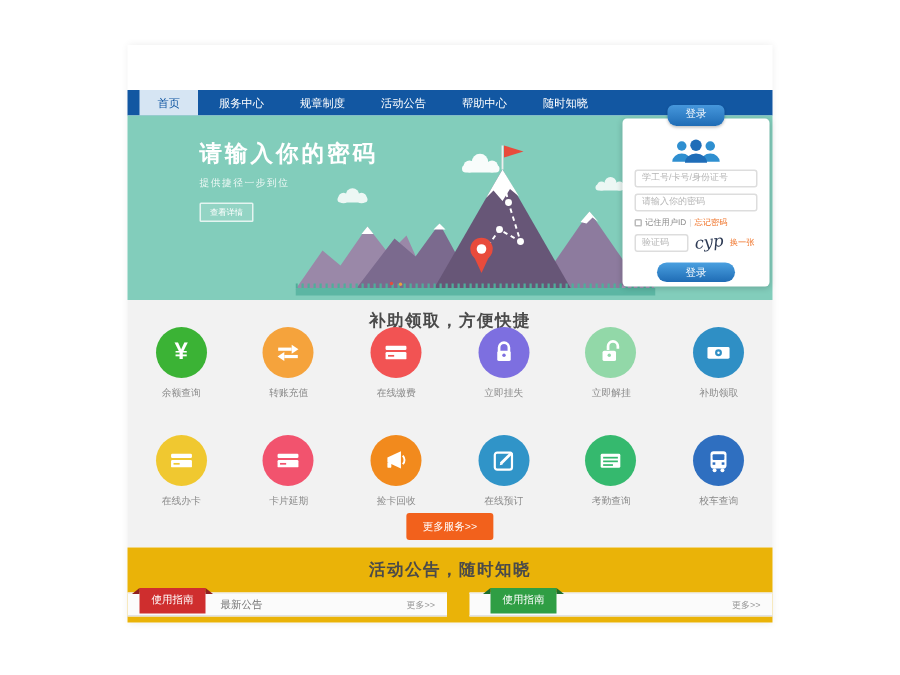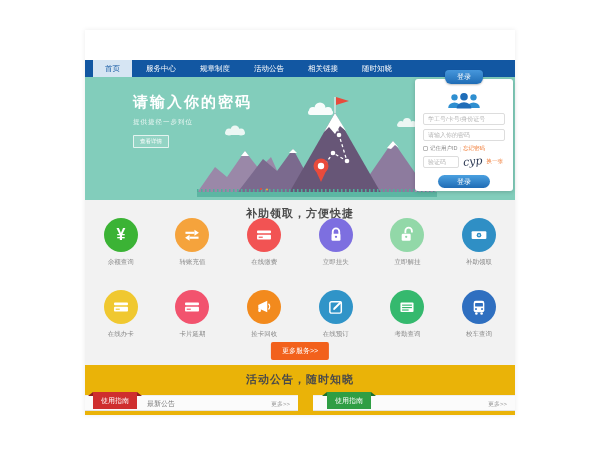--- a/index.html
+++ b/index.html
@@ -99,21 +99,21 @@
 
 <div id="page">
   <div id="content">
 
 
     <div class="nav">
       <span class="nav-item active">首页</span>
       <span class="nav-item">服务中心</span>
       <span class="nav-item">规章制度</span>
       <span class="nav-item">活动公告</span>
-      <span class="nav-item">相关链接</span>
+      <span class="nav-item">帮助中心</span>
       <span class="nav-item">随时知晓</span>
     </div>
 
     <div class="hero">
       <div class="hero-text">
         <div class="hero-title">请输入你的密码</div>
         <div class="hero-sub">提供捷径一步到位</div>
         <span class="hero-cta">查看详情</span>
       </div>
       <svg class="hero-art" viewBox="0 0 240 111">

